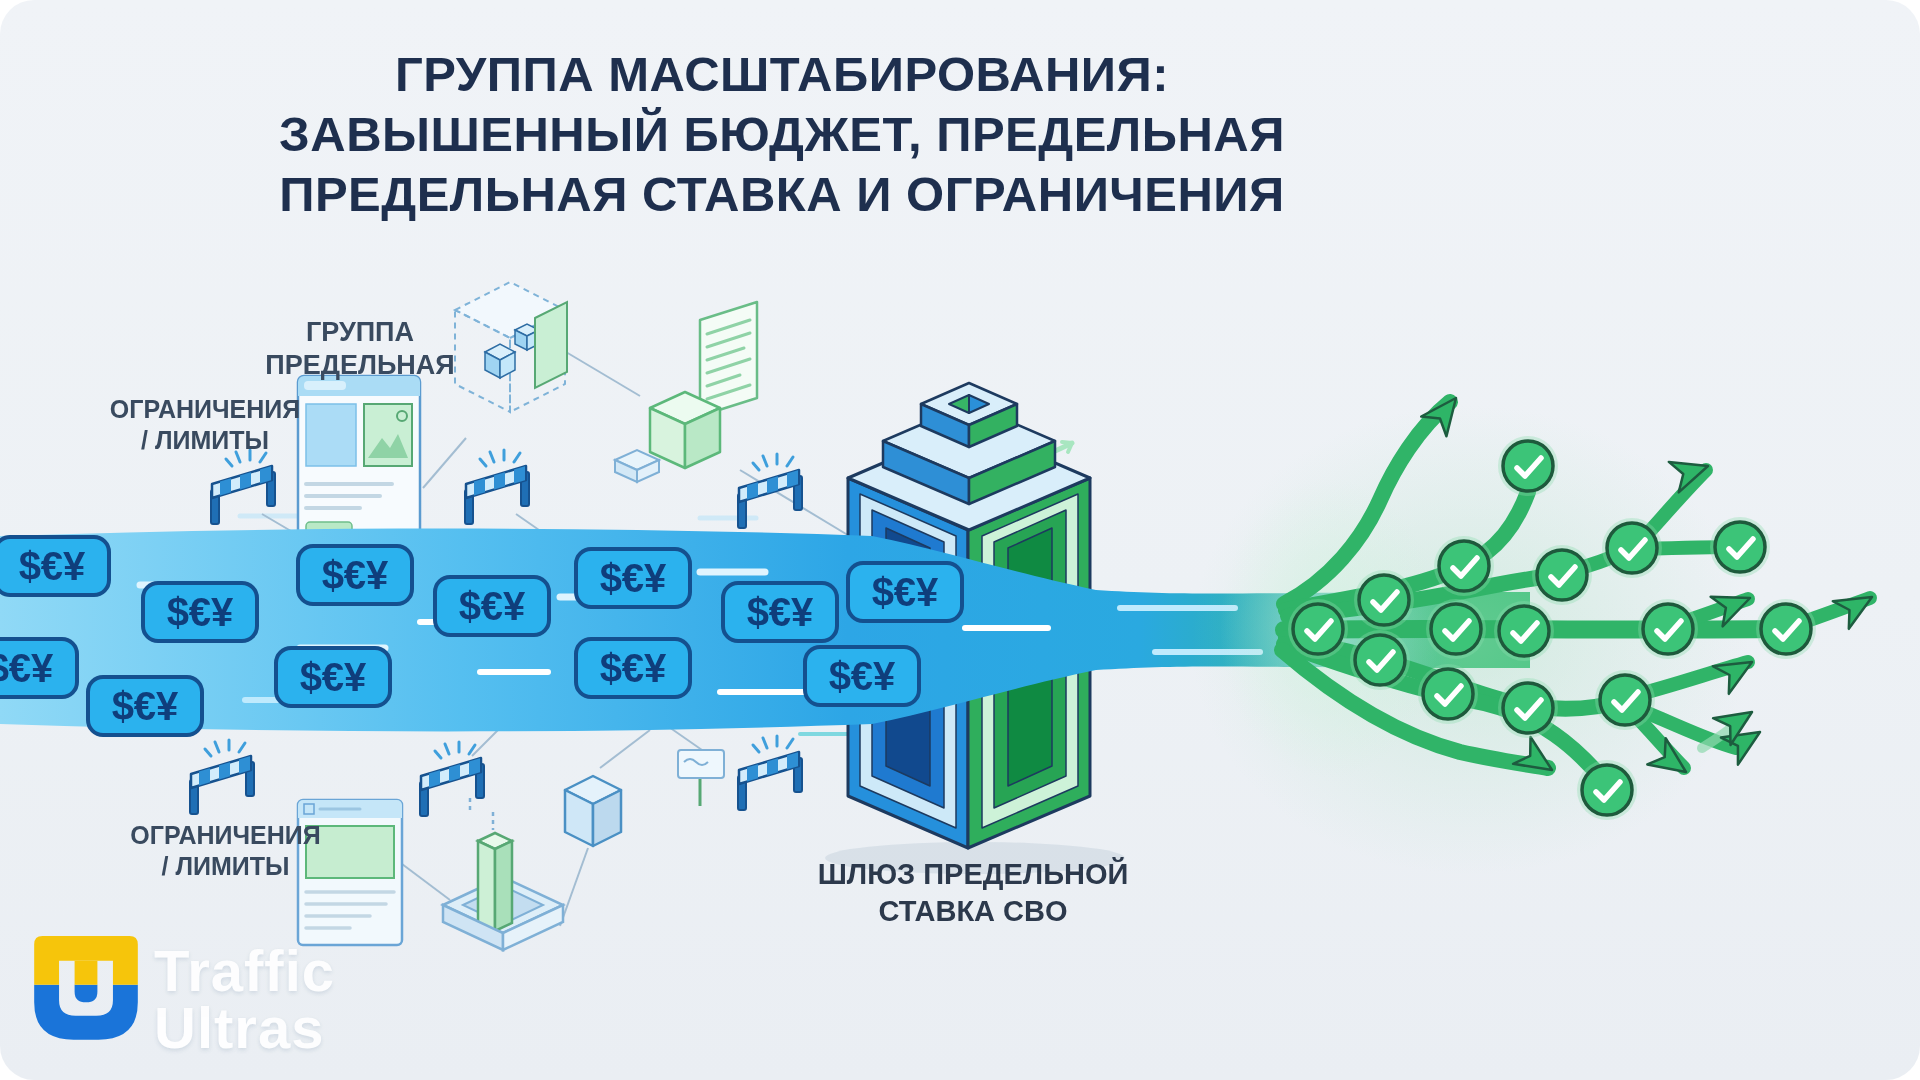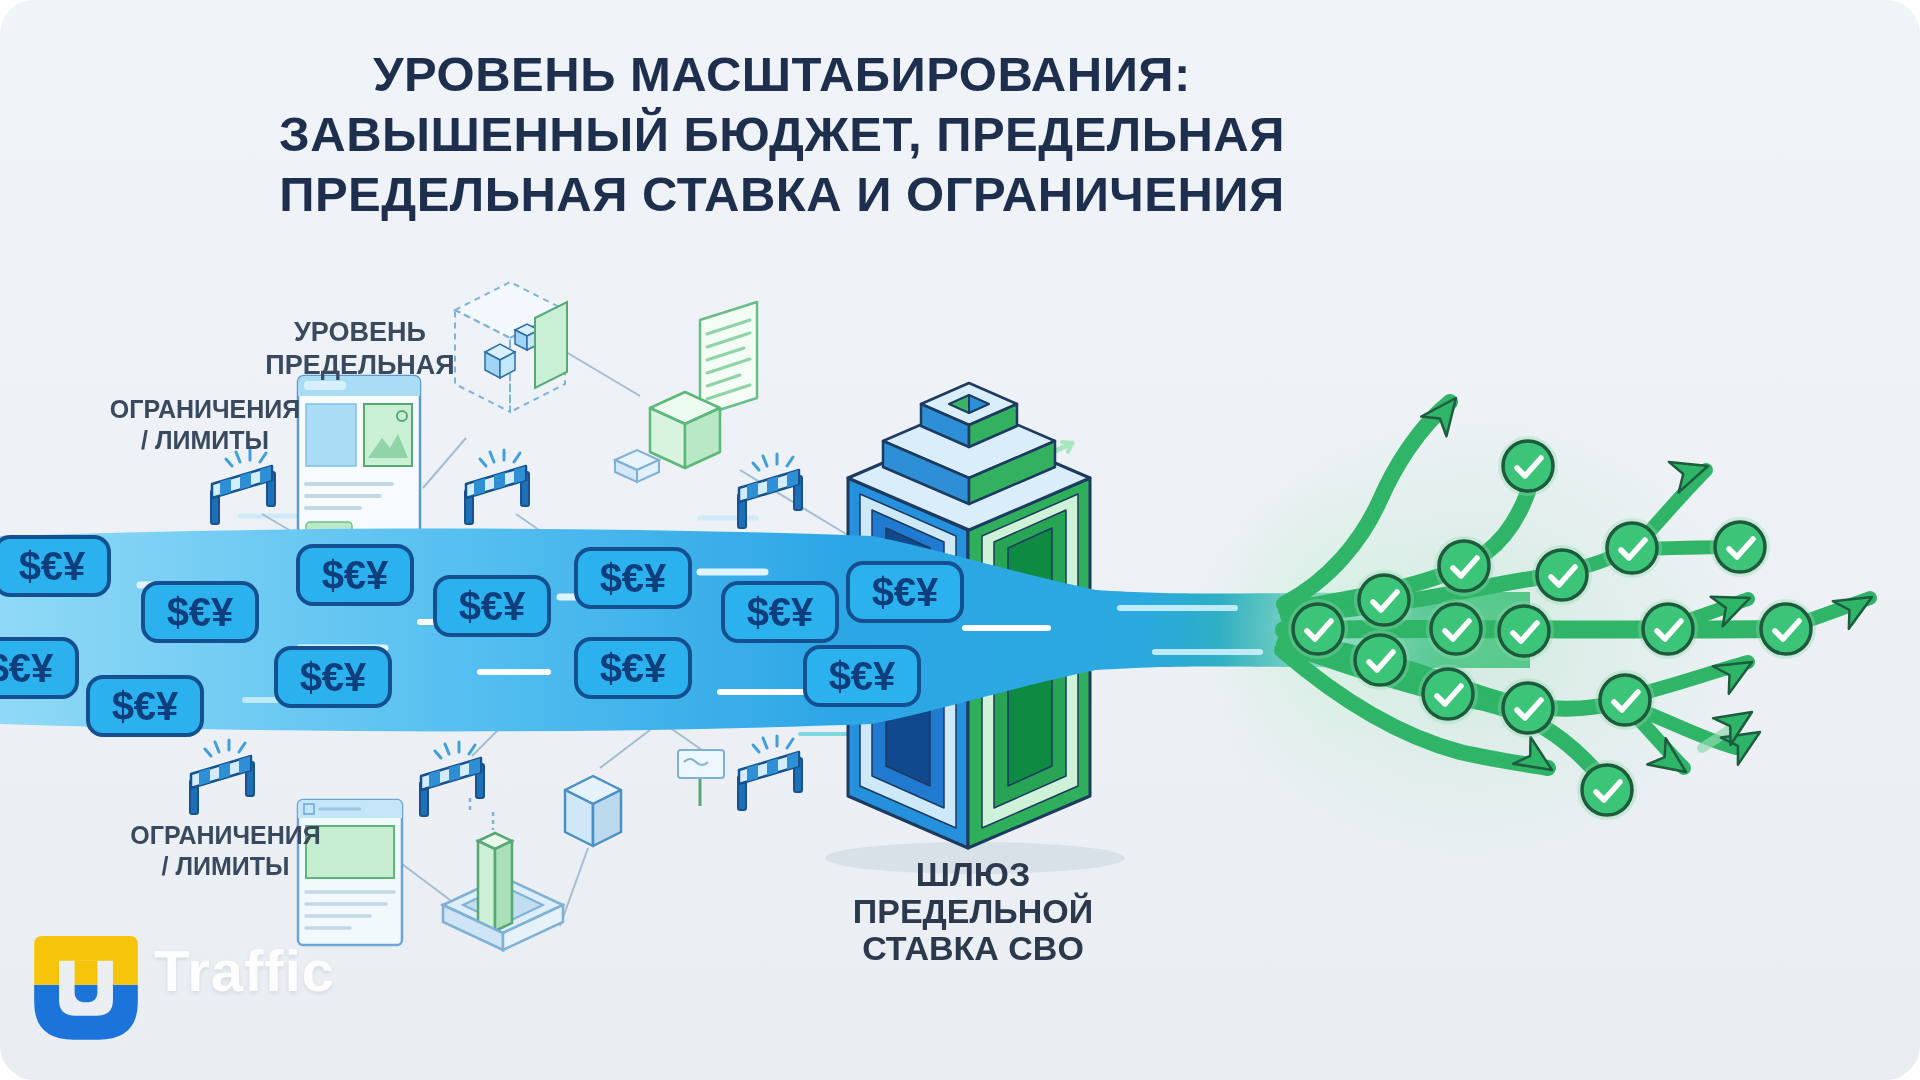--- a/index.html
+++ b/index.html
@@ -6,21 +6,21 @@
   body{font-family:"Liberation Sans","DejaVu Sans",sans-serif;}
   .stage{position:relative;width:1920px;height:1080px;border-radius:34px;overflow:hidden;
          background:linear-gradient(180deg,#f0f3f7 0%,#edf1f5 55%,#eaeef3 100%);}
   .art{position:absolute;left:0;top:0;width:1920px;height:1080px;}
   .title{position:absolute;left:262px;top:44px;width:1040px;text-align:center;
          font-size:49px;line-height:60px;font-weight:700;color:#1e2f4e;letter-spacing:.5px;}
   .lbl{position:absolute;text-align:center;font-weight:700;color:#394a5f;}
   .lbl-adgroup{left:250px;top:316px;width:220px;font-size:27px;line-height:33px;}
   .lbl-limits-top{left:100px;top:394px;width:210px;font-size:25px;line-height:31px;}
   .lbl-limits-bottom{left:118px;top:820px;width:215px;font-size:25px;line-height:31px;}
-  .lbl-gateway{left:798px;top:856px;width:350px;font-size:34px;line-height:37px;color:#2c394c;}
+  .lbl-gateway{left:798px;top:856px;width:350px;font-size:29px;line-height:37px;color:#2c394c;}
   .logo{position:absolute;left:34px;top:936px;display:flex;align-items:flex-start;}
   .logo-text{margin-left:16px;margin-top:6px;font-size:58px;line-height:57px;font-weight:700;
              color:#ffffff;opacity:.93;letter-spacing:1px;
              text-shadow:0 2px 4px rgba(150,168,188,.35);}
 </style>
 </head>
 <body>
 
 <div class="stage">
 
@@ -317,27 +317,27 @@
     <use href="#check" transform="translate(1786,629)"></use>
     <use href="#check" transform="translate(1380,660)"></use>
     <use href="#check" transform="translate(1448,694)"></use>
     <use href="#check" transform="translate(1528,708)"></use>
     <use href="#check" transform="translate(1625,700)"></use>
     <use href="#check" transform="translate(1607,790)"></use>
   </g>
 </svg>
 
 <div class="title">
-  <div>УРОВЕНЬ МАСШТАБИРОВАНИЯ:</div>
+  <div>ГРУППА МАСШТАБИРОВАНИЯ:</div>
   <div>ЗАВЫШЕННЫЙ БЮДЖЕТ, ПРЕДЕЛЬНАЯ</div>
   <div>ПРЕДЕЛЬНАЯ СТАВКА И ОГРАНИЧЕНИЯ</div>
 </div>
 
 <div class="lbl lbl-adgroup">
-  <div>УРОВЕНЬ</div>
+  <div>ГРУППА</div>
   <div>ПРЕДЕЛЬНАЯ</div>
 </div>
 
 <div class="lbl lbl-limits-top">
   <div>ОГРАНИЧЕНИЯ</div>
   <div>/ ЛИМИТЫ</div>
 </div>
 
 <div class="lbl lbl-limits-bottom">
   <div>ОГРАНИЧЕНИЯ</div>
@@ -365,16 +365,17 @@
       <path fill="#1a74d9" d="M39,24 H61 V54 Q61,64 50,64 Q39,64 39,54 Z"></path>
     </g>
     <g clip-path="url(#logoTop)">
       <path fill="#f6c50b" fill-rule="evenodd" d="M8,0 H92 Q100,0 100,8 V64 Q100,100 62,100 H38 Q0,100 0,64 V8 Q0,0 8,0 Z
                M24,24 V62 Q24,77 40,77 H60 Q76,77 76,62 V24 Z"></path>
       <path fill="#f6c50b" d="M39,24 H61 V54 Q61,64 50,64 Q39,64 39,54 Z"></path>
     </g>
   </svg>
   <div class="logo-text">
     <div>Traffic</div>
+    <div>Ultras</div>
   </div>
 </div>
 
 </div>
 
 </body></html>

